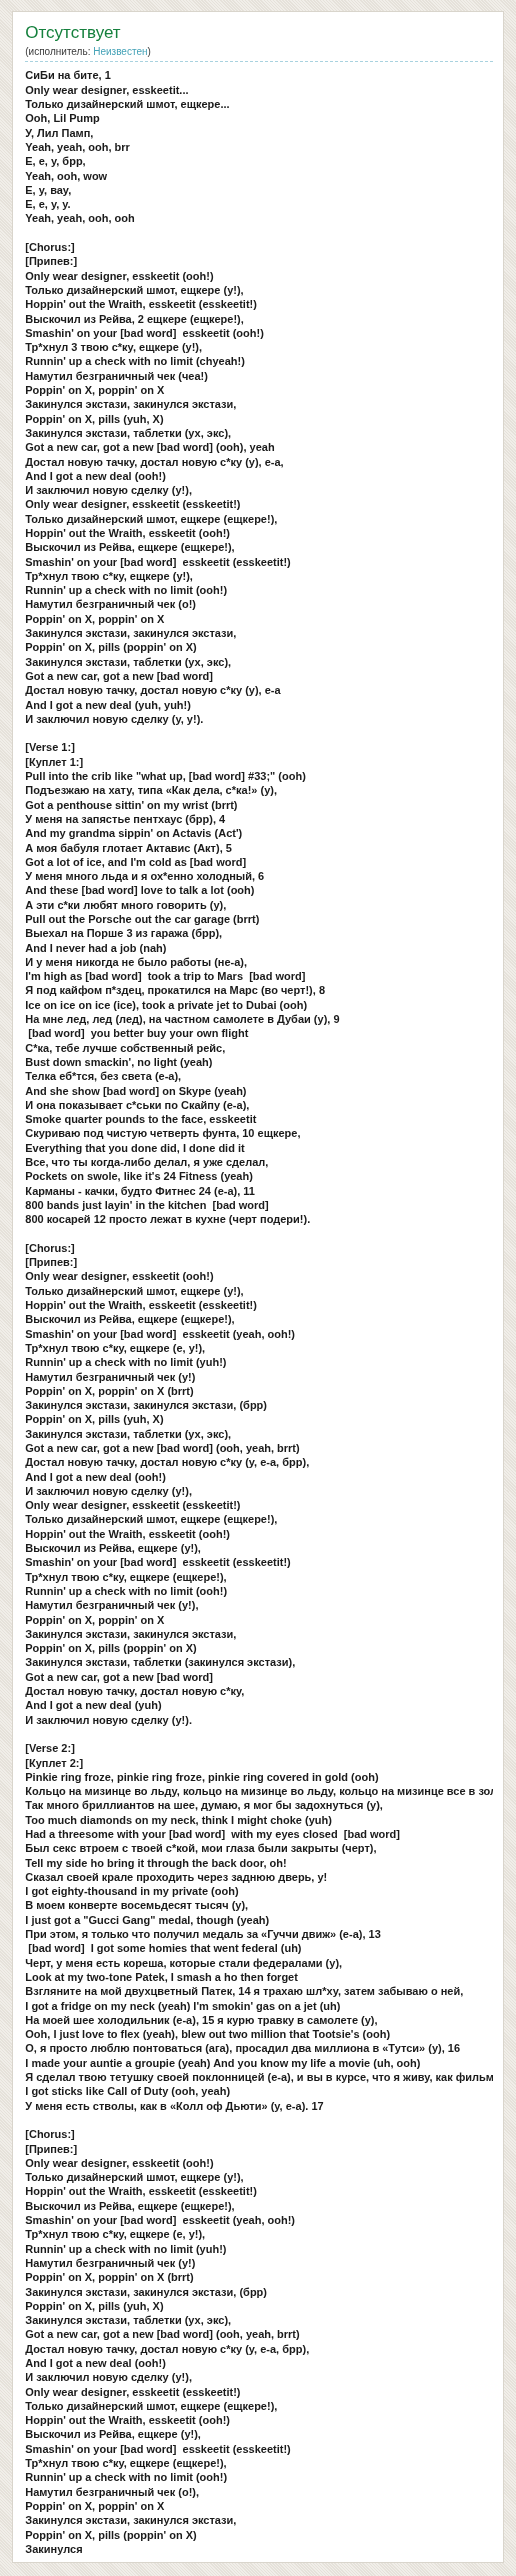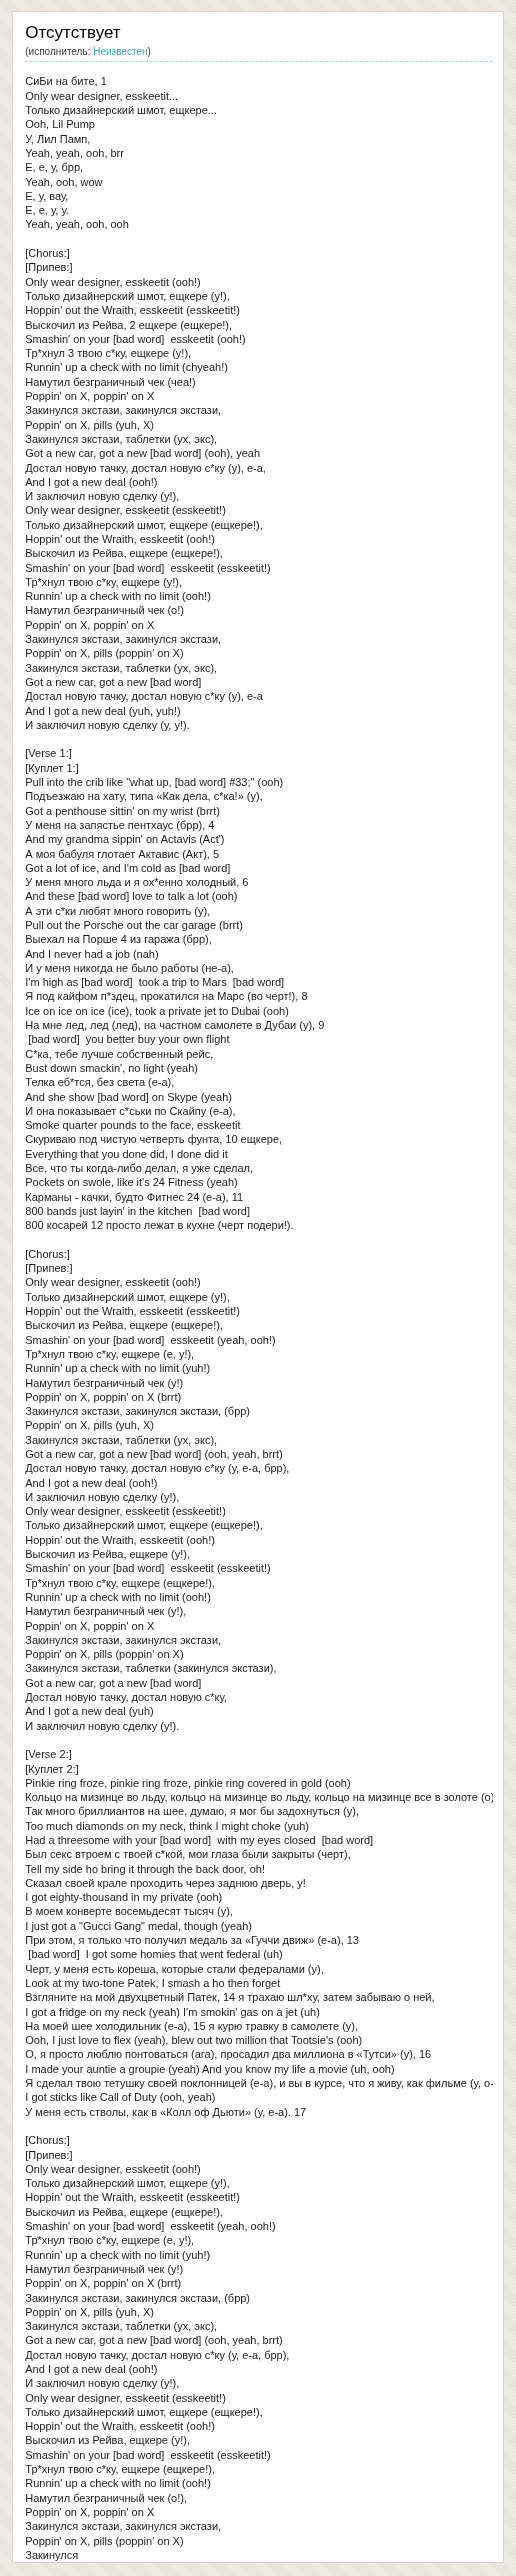--- a/index.html
+++ b/index.html
@@ -24,36 +24,37 @@
     overflow: hidden;
   }
   .inner {
     padding: 12px 10px 7.7px 12.7px;
   }
   .title {
     margin: 0 0 2.8px 0;
     font-size: 17px;
     line-height: 18.7px;
     font-weight: 400;
-    color: #000000;
+    color: #15803d;
   }
   .subtitle {
     font-size: 10px;
     line-height: 11.6px;
     color: #3a3a3a;
     padding-bottom: 4.4px;
     border-bottom: 0.6px dashed #a9d2df;
   }
   .subtitle a {
     color: #44a2b7;
     text-decoration: none;
     cursor: pointer;
   }
   .lyrics {
-    margin-top: 12px;
+    margin-top: 6px;
+    font-weight: bold;
   }
   .line {
     height: 14.3px;
     line-height: 14.3px;
     font-size: 11px;
     color: #1b1b1b;
     white-space: pre;
     overflow: hidden;
   }
 </style>
@@ -120,21 +121,21 @@
         <div class="line">Подъезжаю на хату, типа «Как дела, с*ка!» (у),</div>
         <div class="line">Got a penthouse sittin' on my wrist (brrt)</div>
         <div class="line">У меня на запястье пентхаус (брр), 4</div>
         <div class="line">And my grandma sippin' on Actavis (Act')</div>
         <div class="line">А моя бабуля глотает Актавис (Акт), 5</div>
         <div class="line">Got a lot of ice, and I'm cold as [bad word]</div>
         <div class="line">У меня много льда и я ох*енно холодный, 6</div>
         <div class="line">And these [bad word] love to talk a lot (ooh)</div>
         <div class="line">А эти с*ки любят много говорить (у),</div>
         <div class="line">Pull out the Porsche out the car garage (brrt)</div>
-        <div class="line">Выехал на Порше 4 из гаража (брр),</div>
+        <div class="line">Выехал на Порше 3 из гаража (брр),</div>
         <div class="line">And I never had a job (nah)</div>
         <div class="line">И у меня никогда не было работы (не-а),</div>
         <div class="line">I'm high as [bad word]  took a trip to Mars  [bad word]</div>
         <div class="line">Я под кайфом п*здец, прокатился на Марс (во черт!), 8</div>
         <div class="line">Ice on ice on ice (ice), took a private jet to Dubai (ooh)</div>
         <div class="line">На мне лед, лед (лед), на частном самолете в Дубаи (у), 9</div>
         <div class="line"> [bad word]  you better buy your own flight</div>
         <div class="line">С*ка, тебе лучше собственный рейс,</div>
         <div class="line">Bust down smackin', no light (yeah)</div>
         <div class="line">Телка еб*тся, без света (е-а),</div>

